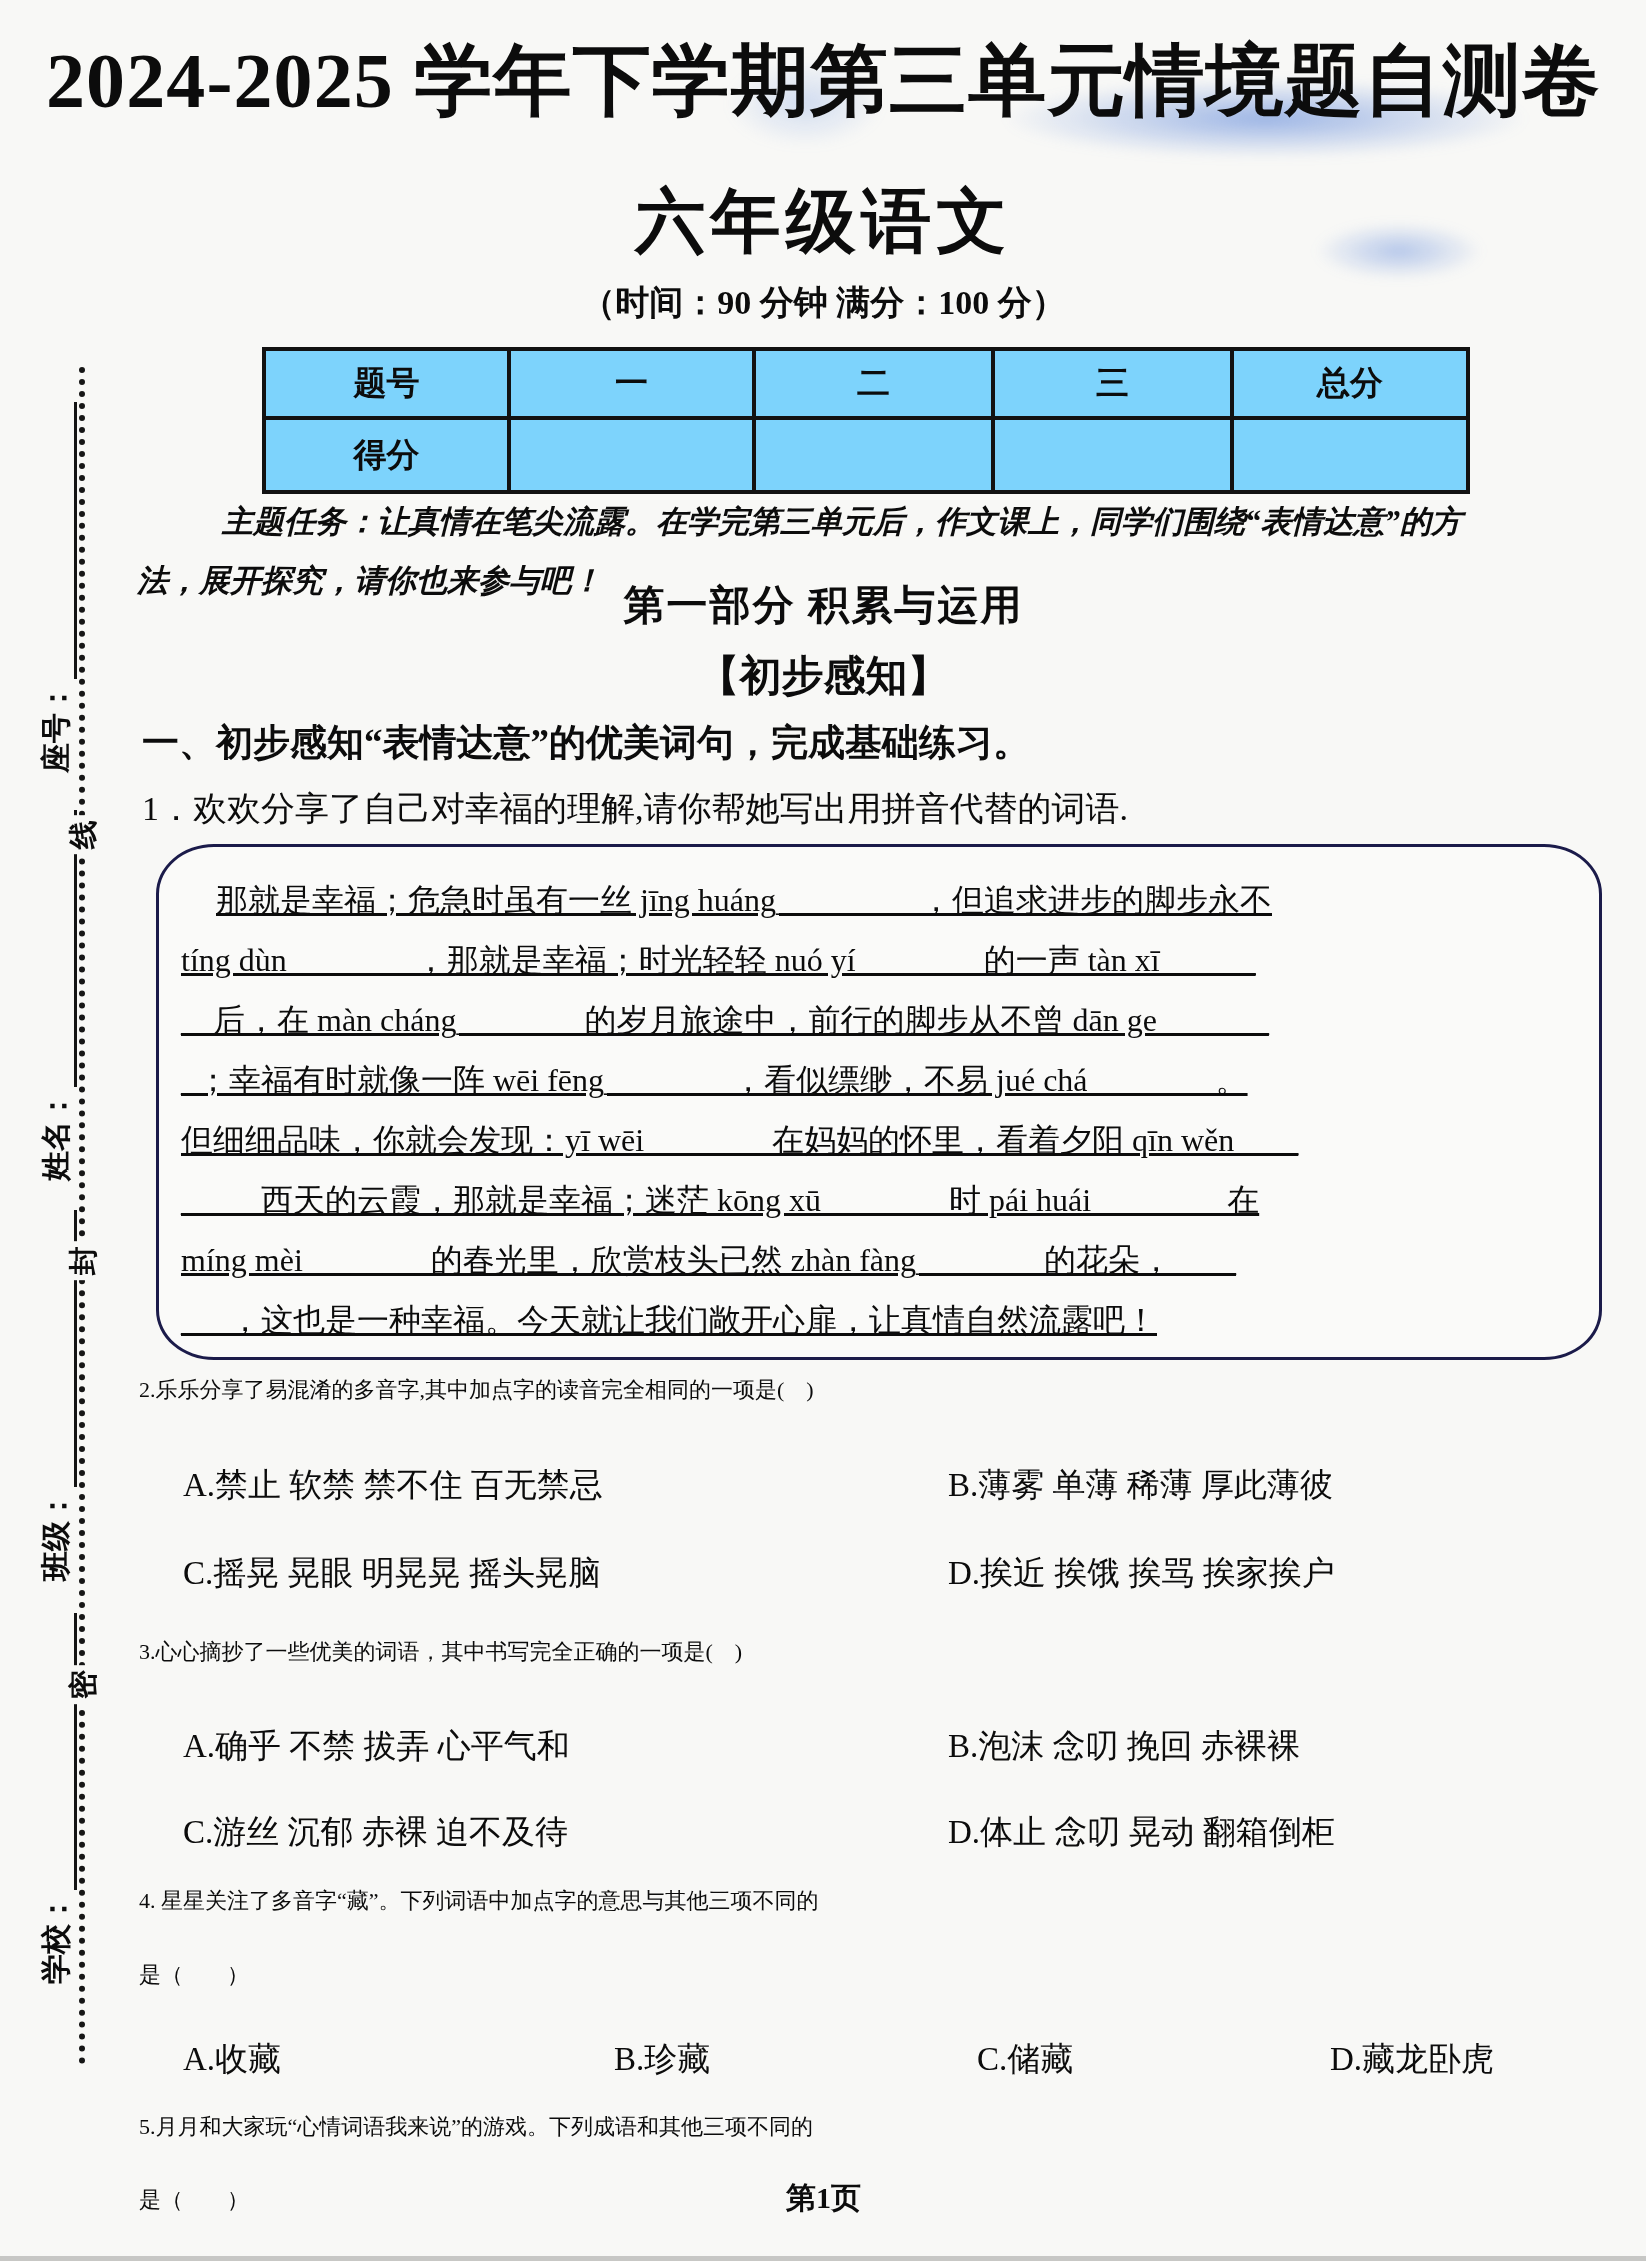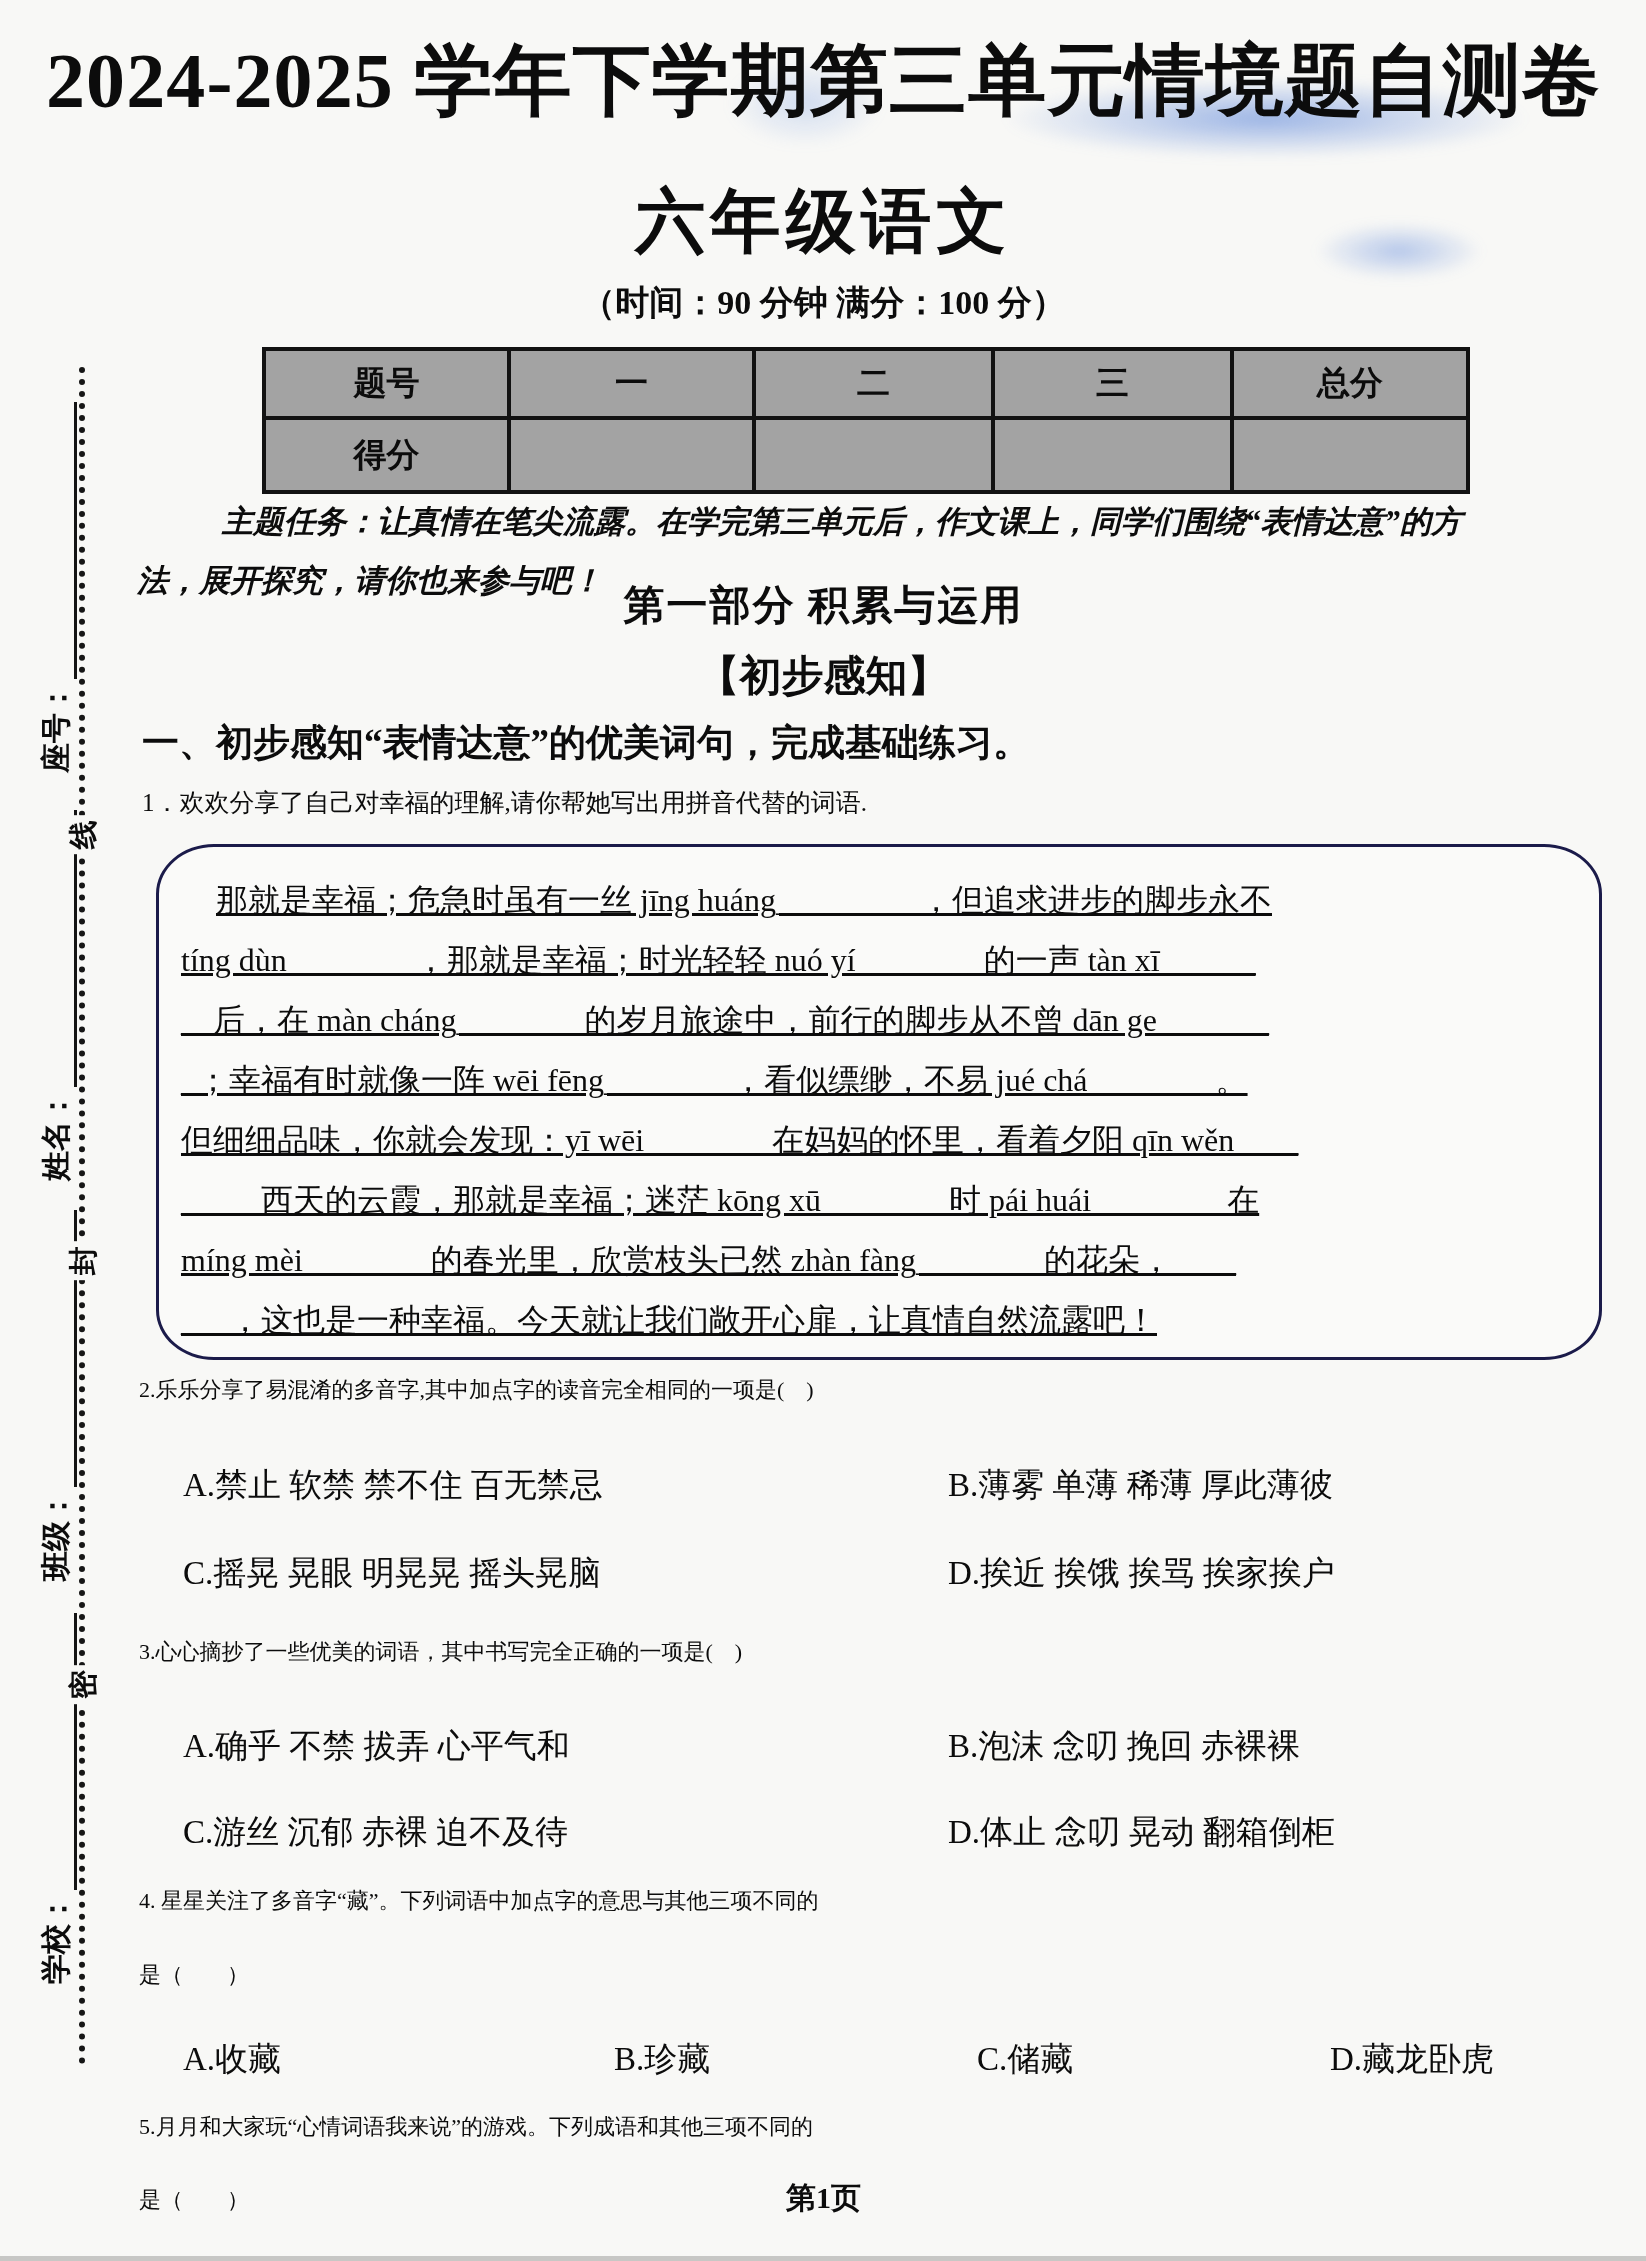--- a/index.html
+++ b/index.html
@@ -20,33 +20,33 @@
   .wm3{left:726px;top:58px;width:159px;height:90px;
        background:radial-gradient(ellipse,rgba(110,150,225,.28),rgba(110,150,225,0) 70%);}
 
   .title{top:29px;font-size:78px;font-weight:bold;letter-spacing:1.1px;white-space:nowrap;}
   .subtitle{top:175px;font-size:70px;font-weight:bold;letter-spacing:5.3px;}
   .meta{top:280px;font-size:34px;font-weight:bold;}
 
   
   .score-table{left:262px;top:347px;border-collapse:collapse;table-layout:fixed;}
   .score-table td{border:4.2px solid #121212;text-align:center;vertical-align:middle;
-    font-size:33px;font-weight:bold;background:#a3a3a3;}
+    font-size:33px;font-weight:bold;background:#7dd3fc;}
   .score-table .r1 td{height:63px;}
   .score-table .r2 td{height:68px;}
 
   .task{left:137px;top:492px;width:1462px;font-size:31px;font-style:italic;
         font-weight:bold;line-height:59px;}
   .task .t1{text-indent:85px;white-space:nowrap;}
   .task .t2{white-space:nowrap;}
 
   .part-title{top:578px;font-size:41px;font-weight:bold;letter-spacing:2.1px;}
   .bracket-title{top:648px;font-size:42px;font-weight:bold;}
   .q-one{left:142px;top:718px;font-size:37px;font-weight:bold;white-space:nowrap;}
-  .q1-stem{left:142px;top:786px;font-size:25px;white-space:nowrap;}
+  .q1-stem{left:142px;top:786px;font-size:34px;white-space:nowrap;}
 
   .passage-box{left:156px;top:844px;width:1440px;height:510px;
     border:3.7px solid #1b1b4a;border-radius:58px/50px;background:rgba(255,255,255,.35);}
   .passage{position:absolute;left:22px;top:23px;width:1393px;
     font-size:32px;line-height:60px;}
   .passage div{white-space:nowrap;text-decoration:underline;}
   .passage .p0{text-indent:35px;}
 
   .stem{font-size:22px;white-space:nowrap;text-align:center;}
   .opt{font-size:33px;white-space:nowrap;}

